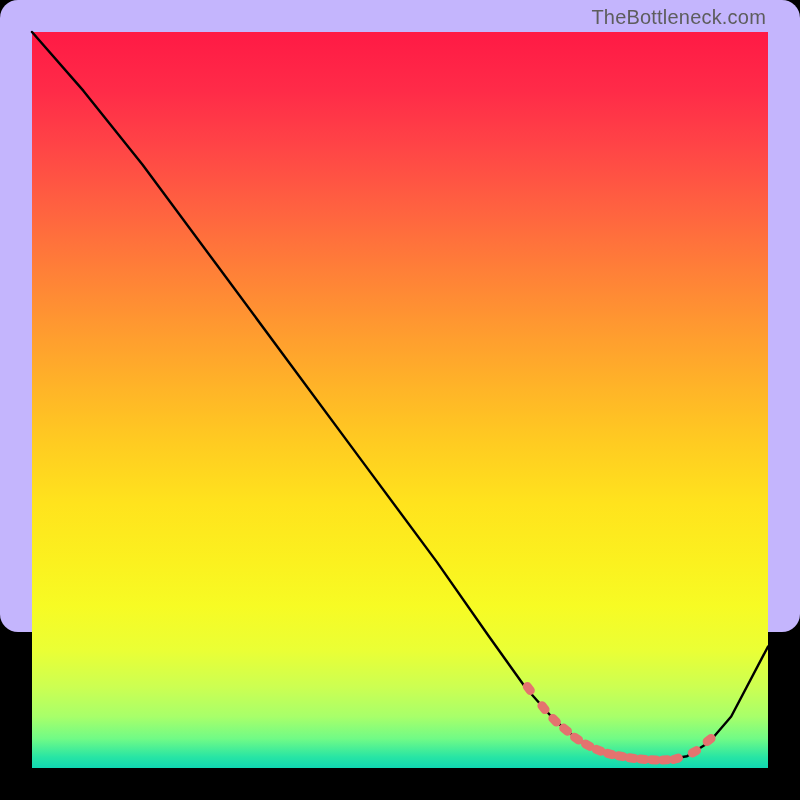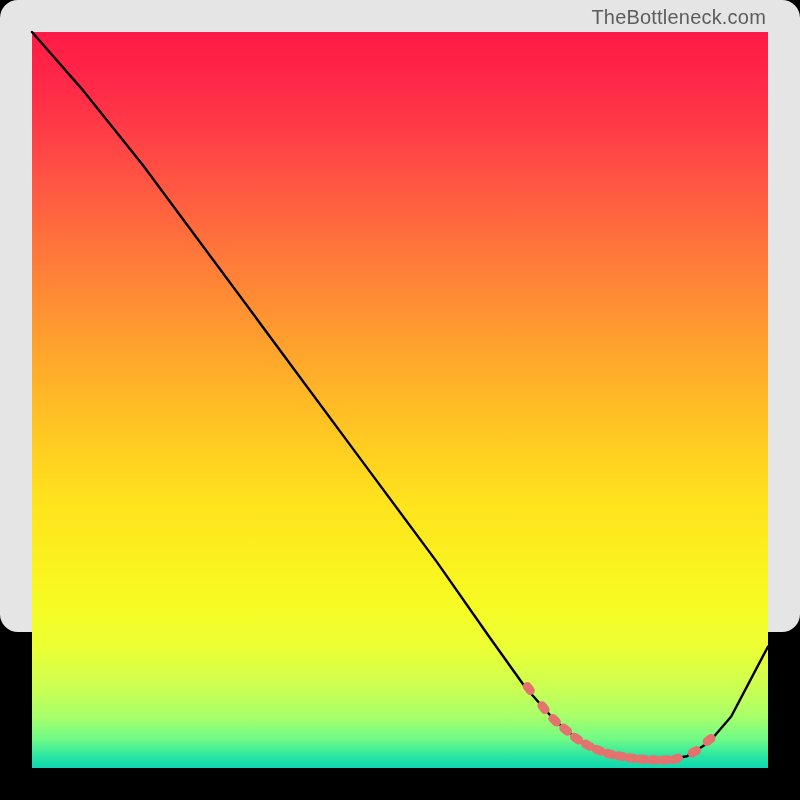--- a/index.html
+++ b/index.html
@@ -8,21 +8,21 @@
     width: 800px;
     height: 800px;
     background: #000;
     font-family: Arial, Helvetica, sans-serif;
     overflow: hidden;
   }
   .frame {
     position: relative;
     width: 800px;
     height: 632px;
-    background: #e5e5e5;
+    background: #c4b5fd;
     border-radius: 18px;
   }
   .plot-area {
     position: absolute;
     left: 32px;
     top: 32px;
     width: 736px;
     height: 736px;
     
     background: linear-gradient(

